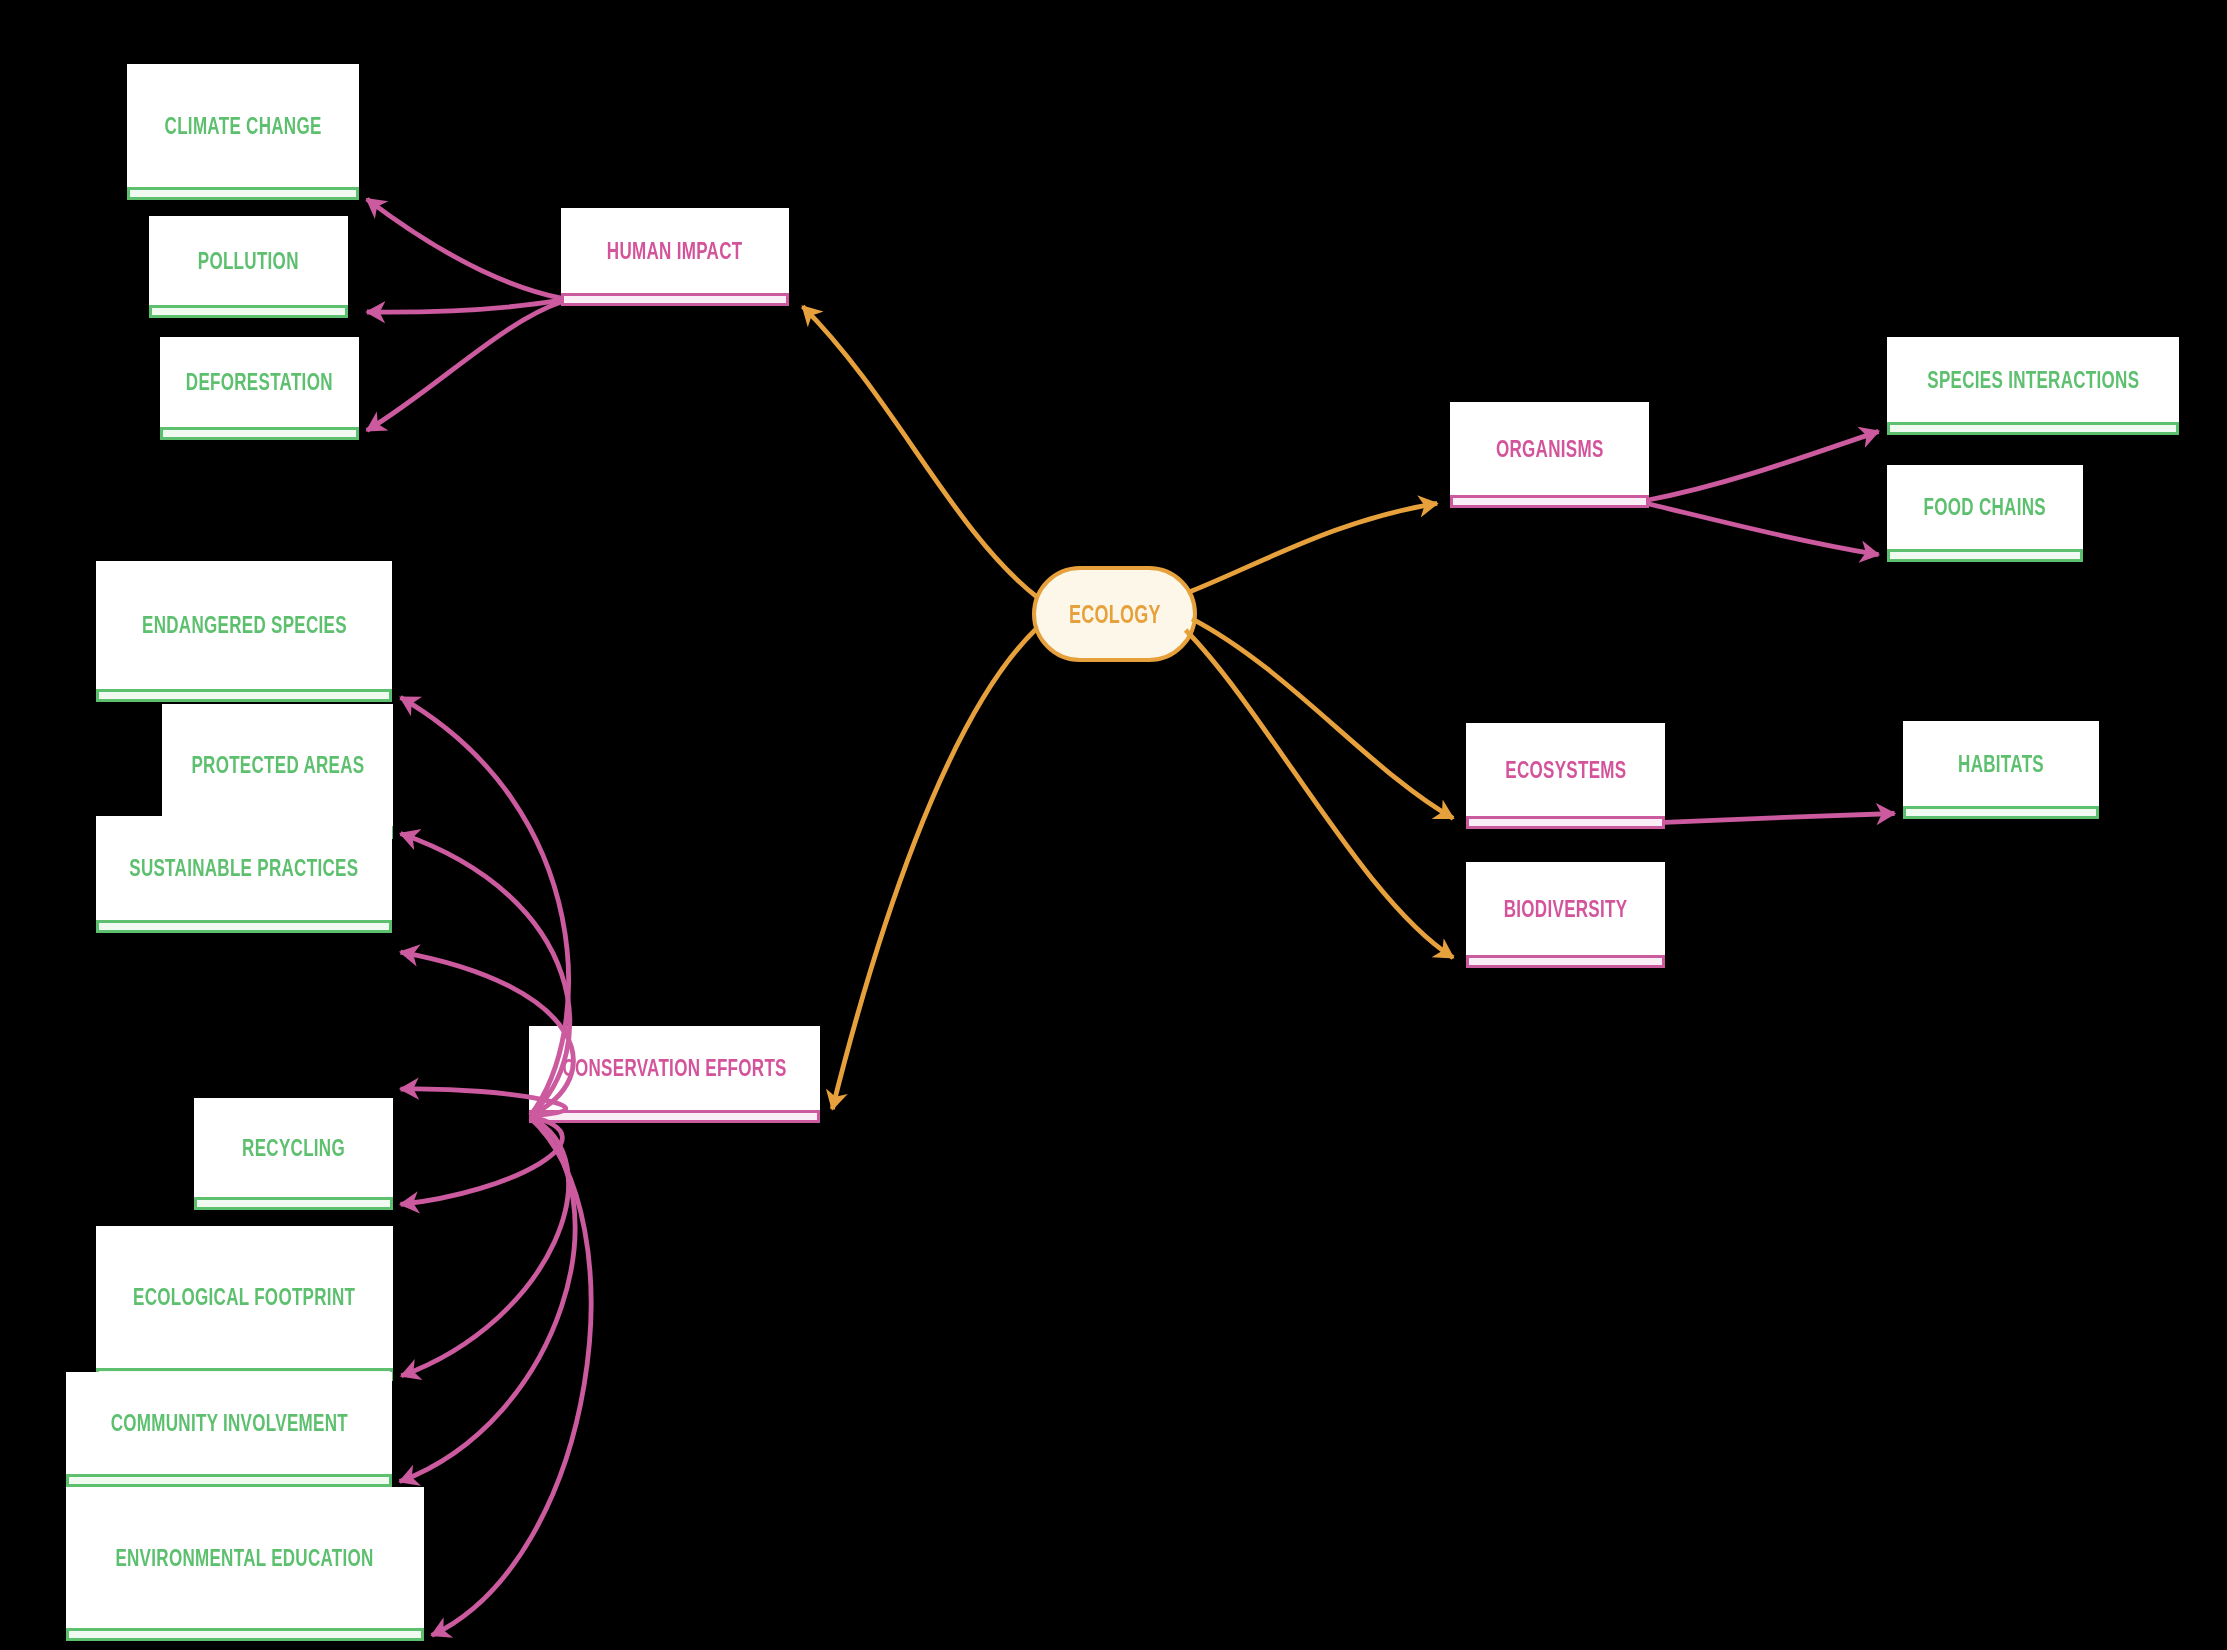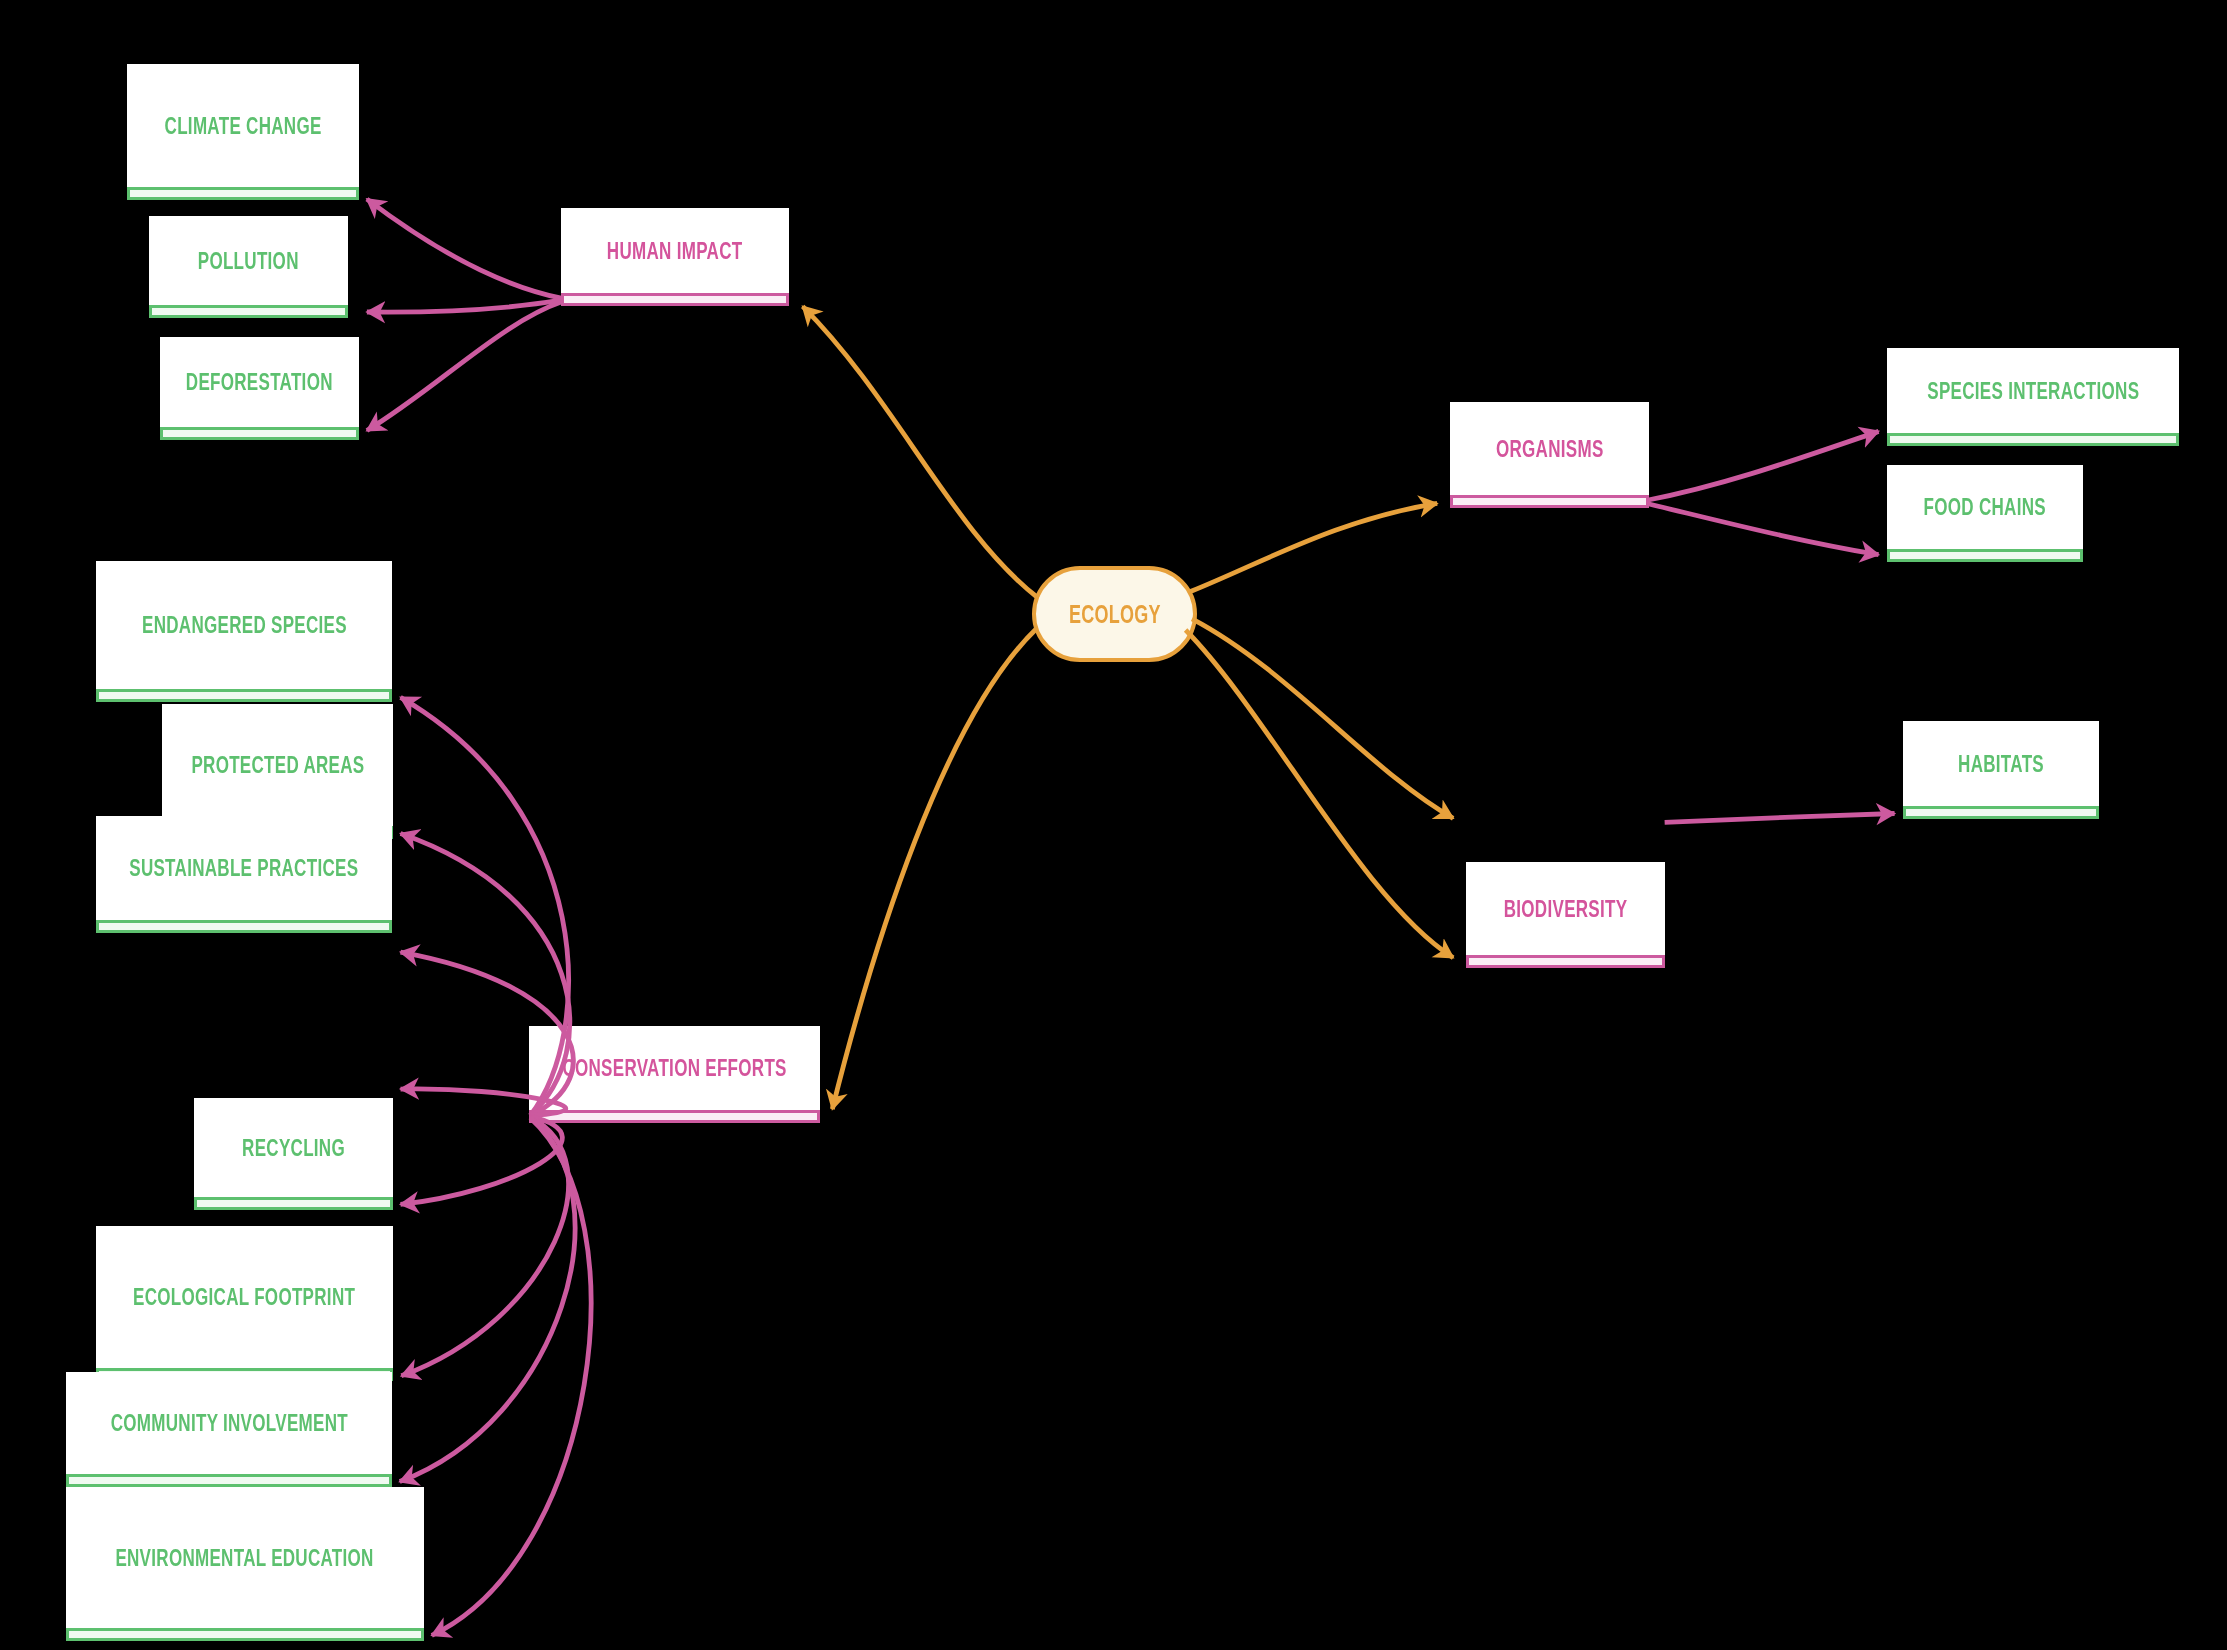--- a/index.html
+++ b/index.html
@@ -66,20 +66,24 @@
   <div class="node pink" style="left:561px;top:208px;width:228px;height:98px">
     <span class="label">HUMAN IMPACT</span>
     <div class="underline"></div>
   </div>
 
   <div class="node pink" style="left:1450px;top:402px;width:199px;height:106px">
     <span class="label">ORGANISMS</span>
     <div class="underline"></div>
   </div>
 
+  <div class="node pink" style="left:1466px;top:723px;width:199px;height:106px">
+    <span class="label">ECOSYSTEMS</span>
+    <div class="underline"></div>
+  </div>
 
   <div class="node pink" style="left:1466px;top:862px;width:199px;height:106px">
     <span class="label">BIODIVERSITY</span>
     <div class="underline"></div>
   </div>
 
   <div class="node pink" style="left:529px;top:1026px;width:291px;height:97px">
     <span class="label">CONSERVATION EFFORTS</span>
     <div class="underline"></div>
   </div>
@@ -92,21 +96,21 @@
   <div class="node green" style="left:149px;top:216px;width:199px;height:102px">
     <span class="label">POLLUTION</span>
     <div class="underline"></div>
   </div>
 
   <div class="node green" style="left:160px;top:337px;width:199px;height:103px">
     <span class="label">DEFORESTATION</span>
     <div class="underline"></div>
   </div>
 
-  <div class="node green" style="left:1887px;top:348px;width:292px;height:98px">
+  <div class="node green" style="left:1887px;top:337px;width:292px;height:98px">
     <span class="label">SPECIES INTERACTIONS</span>
     <div class="underline"></div>
   </div>
 
   <div class="node green" style="left:1887px;top:465px;width:196px;height:97px">
     <span class="label">FOOD CHAINS</span>
     <div class="underline"></div>
   </div>
 
   <div class="node green" style="left:1903px;top:721px;width:196px;height:98px">

